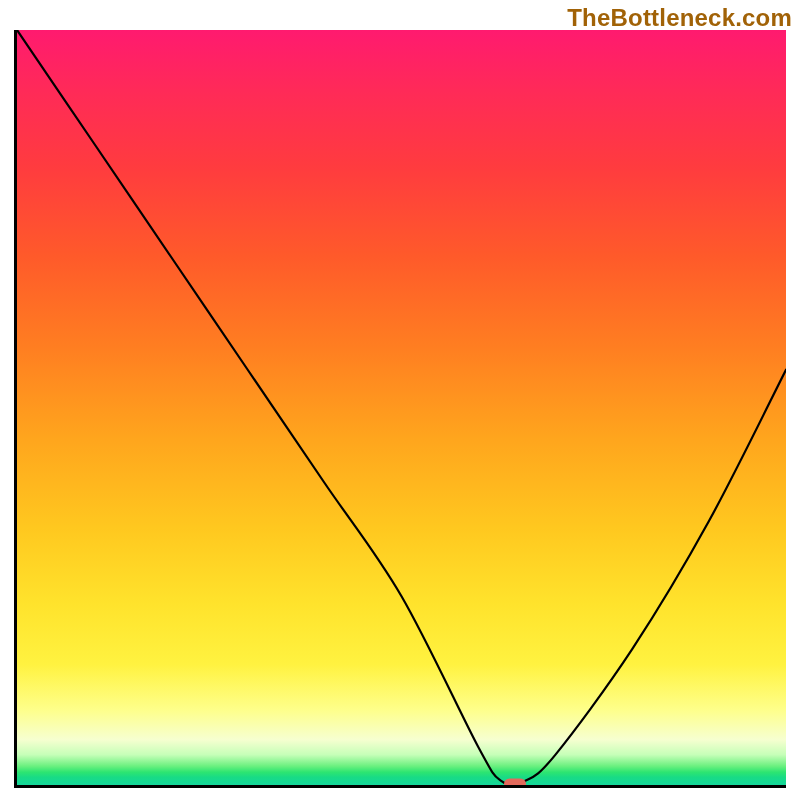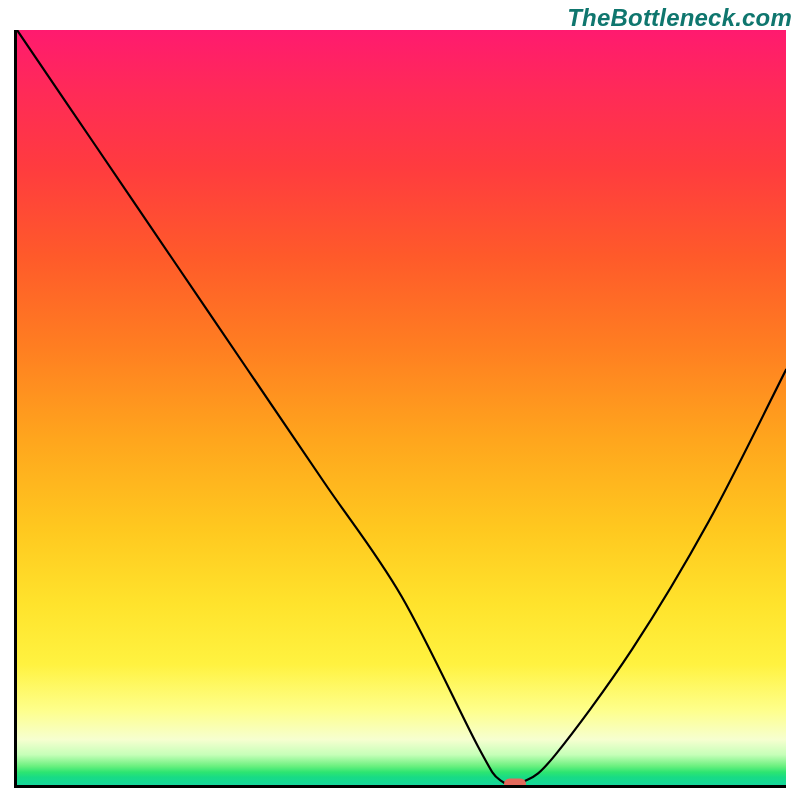--- a/index.html
+++ b/index.html
@@ -9,24 +9,23 @@
     width: 800px;
     height: 800px;
   }
   .watermark {
     position: absolute;
     top: 4px;
     right: 8px;
     font-family: Arial, Helvetica, sans-serif;
     font-size: 24px;
     font-weight: 600;
-    color: #0f766e;
+    color: #a16207;
     letter-spacing: 0.2px;
     user-select: none;
-    font-style: italic;
   }
   .plot-frame {
     position: absolute;
     left: 14px;
     top: 30px;
     width: 772px;
     height: 758px;
     border-left: 3px solid #000;
     border-bottom: 3px solid #000;
     overflow: visible;

